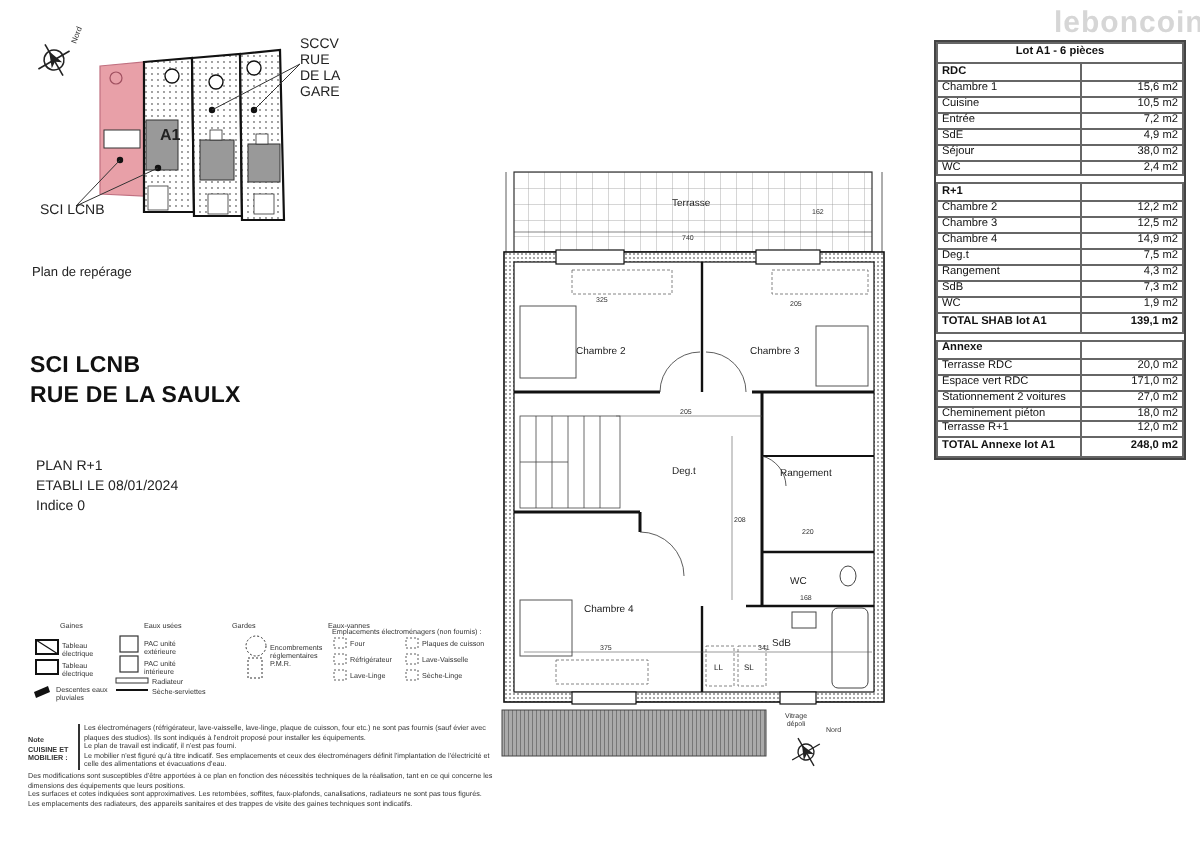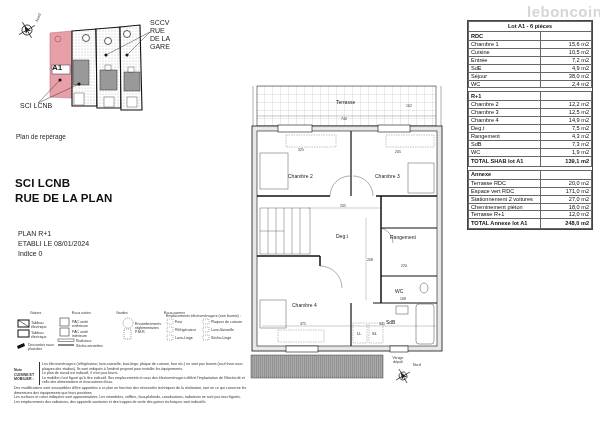--- a/index.html
+++ b/index.html
@@ -77,29 +77,29 @@
 
     <line x1="150" y1="32" x2="106" y2="55" stroke="#333" stroke-width="0.5"></line>
     <line x1="150" y1="32" x2="127" y2="55" stroke="#333" stroke-width="0.5"></line>
     <line x1="38" y1="103" x2="60" y2="80" stroke="#333" stroke-width="0.5"></line>
     <line x1="38" y1="103" x2="79" y2="84" stroke="#333" stroke-width="0.5"></line>
   </svg>
   <div class="abs callout" style="left:150px;top:19px;text-align:left;">
     <div>SCCV RUE</div>
     <div>DE LA GARE</div>
   </div>
-  <div class="abs callout" style="left:52px;top:64px;font-size:8px;font-weight:bold;">A1</div>
+  <div class="abs callout" style="left:52px;top:64px;font-size:8px;font-weight:bold;padding-left:28px;">A1</div>
   <div class="abs callout" style="left:20px;top:102px;">SCI LCNB</div>
 </div>
 
 <div class="abs repere">Plan de repérage</div>
 
 <div class="abs title">
   <div>SCI LCNB</div>
-  <div>RUE DE LA PLAN</div>
+  <div>RUE DE LA SAULX</div>
 </div>
 <div class="abs sub">
   <div>PLAN R+1</div>
   <div>ETABLI LE 08/01/2024</div>
   <div>Indice 0</div>
 </div>
 
 <div class="abs legend">
   <svg class="abs" style="left:0;top:0" width="230" height="50">
     <rect x="4" y="12" width="11" height="7" fill="none" stroke="#111" stroke-width="1"></rect>

